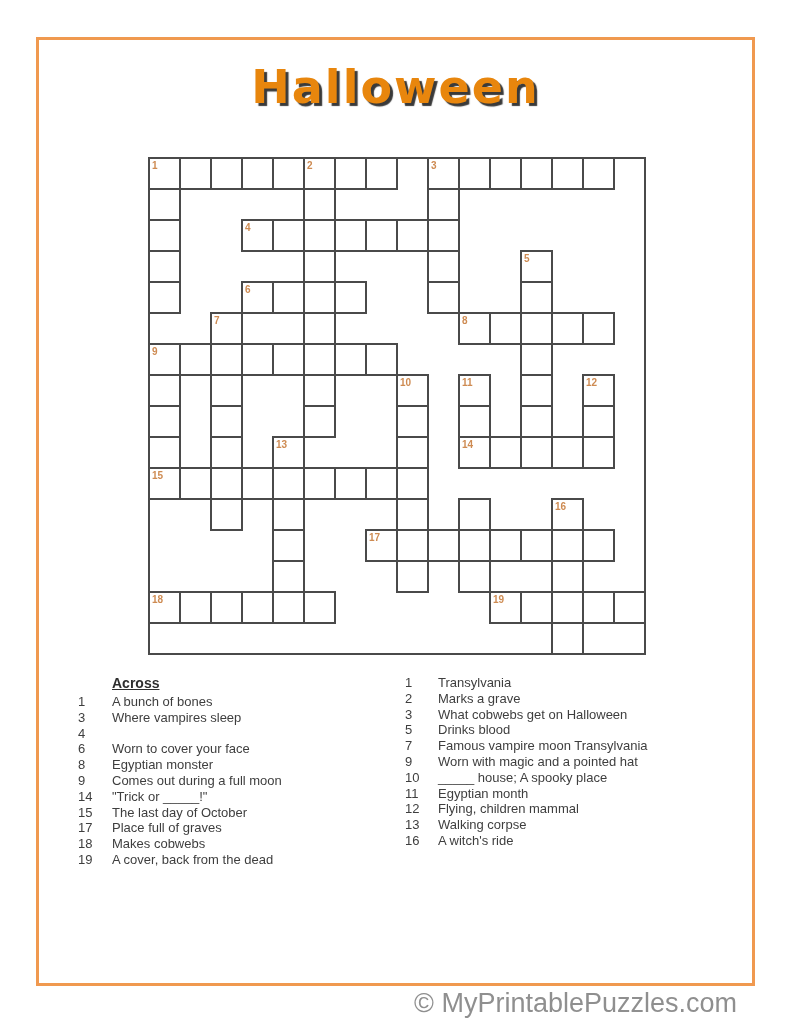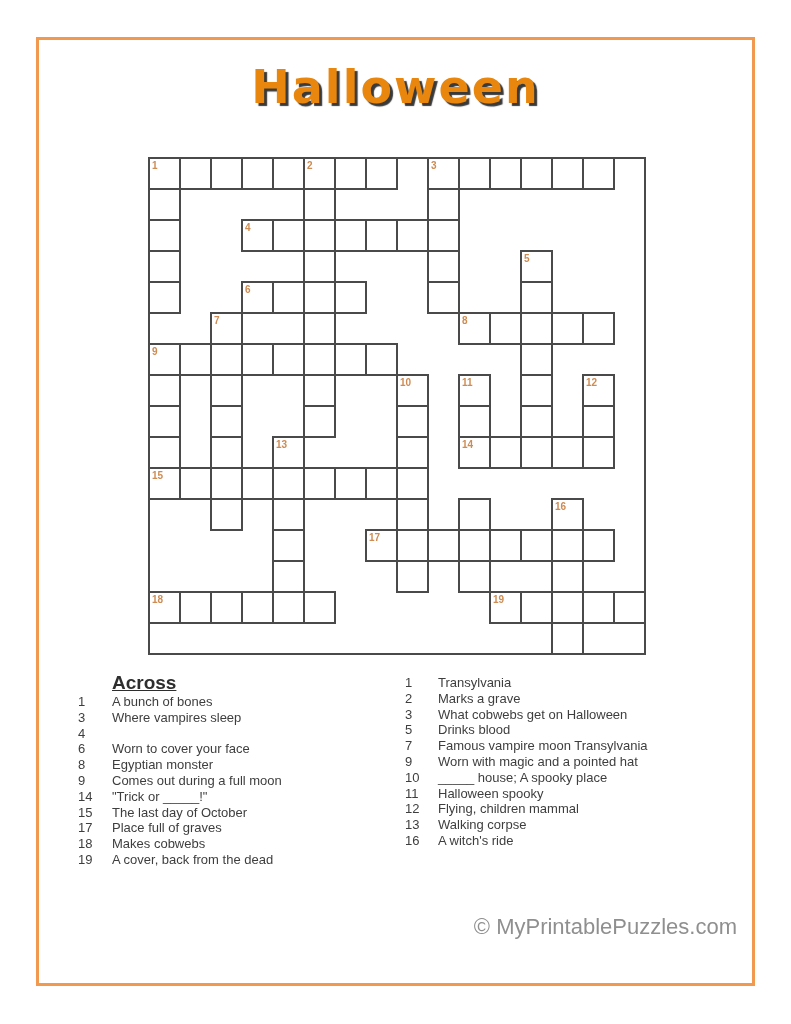--- a/index.html
+++ b/index.html
@@ -42,42 +42,42 @@
   }
   .cellnum {
     position: absolute; left: 2px; top: 1px;
     font-size: 10px; font-weight: bold;
     color: var(--c-num, #CE8B52);
   }
   .clue-col { position: absolute; top: 675px; }
   .clue-col.across { left: 78px; }
   .clue-col.down { left: 405px; }
   .clue-header {
-    font-size: 19px; font-weight: bold;
+    font-size: 14px; font-weight: bold;
     text-decoration: underline;
     color: #2E2E2E;
     margin-bottom: 3px;
     line-height: 16px;
   }
   .clue-col.across .clue-header { margin-left: 34px; }
   .clue-col.down .clue-header { margin-left: 33px; }
   .clue-row { display: flex; line-height: 15.8px; }
   .clue-num {
     font-size: 13px; color: var(--c-clue, #3E3E3E);
     flex: 0 0 auto;
   }
   .clue-col.across .clue-num { width: 34px; }
   .clue-col.down .clue-num { width: 33px; }
   .clue-text {
     font-size: 13px; color: var(--c-clue, #3E3E3E);
     white-space: nowrap;
   }
   .footer {
-    position: absolute; top: 914px; right: 54px;
-    font-size: 22px;
+    position: absolute; top: 988px; right: 54px;
+    font-size: 27px;
     color: var(--c-footer, #8F8F8F);
   }
 </style>
 </head>
 <body style="--c-border: #F0994F; --c-title: #E8860D; --c-title-shadow: #3A3A3A; --c-line: #4A4A4A; --c-num: #CE8B52; --c-clue: #3E3E3E; --c-footer: #8F8F8F;">
 
 <div class="page-border"></div>
 
 <div class="title">Halloween</div>
 
@@ -311,21 +311,21 @@
       <div class="clue-row">
         <span class="clue-num">9</span>
         <span class="clue-text">Worn with magic and a pointed hat</span>
       </div>
       <div class="clue-row">
         <span class="clue-num">10</span>
         <span class="clue-text">_____ house; A spooky place</span>
       </div>
       <div class="clue-row">
         <span class="clue-num">11</span>
-        <span class="clue-text">Halloween spooky</span>
+        <span class="clue-text">Egyptian month</span>
       </div>
       <div class="clue-row">
         <span class="clue-num">12</span>
         <span class="clue-text">Flying, children mammal</span>
       </div>
       <div class="clue-row">
         <span class="clue-num">13</span>
         <span class="clue-text">Walking corpse</span>
       </div>
       <div class="clue-row">

